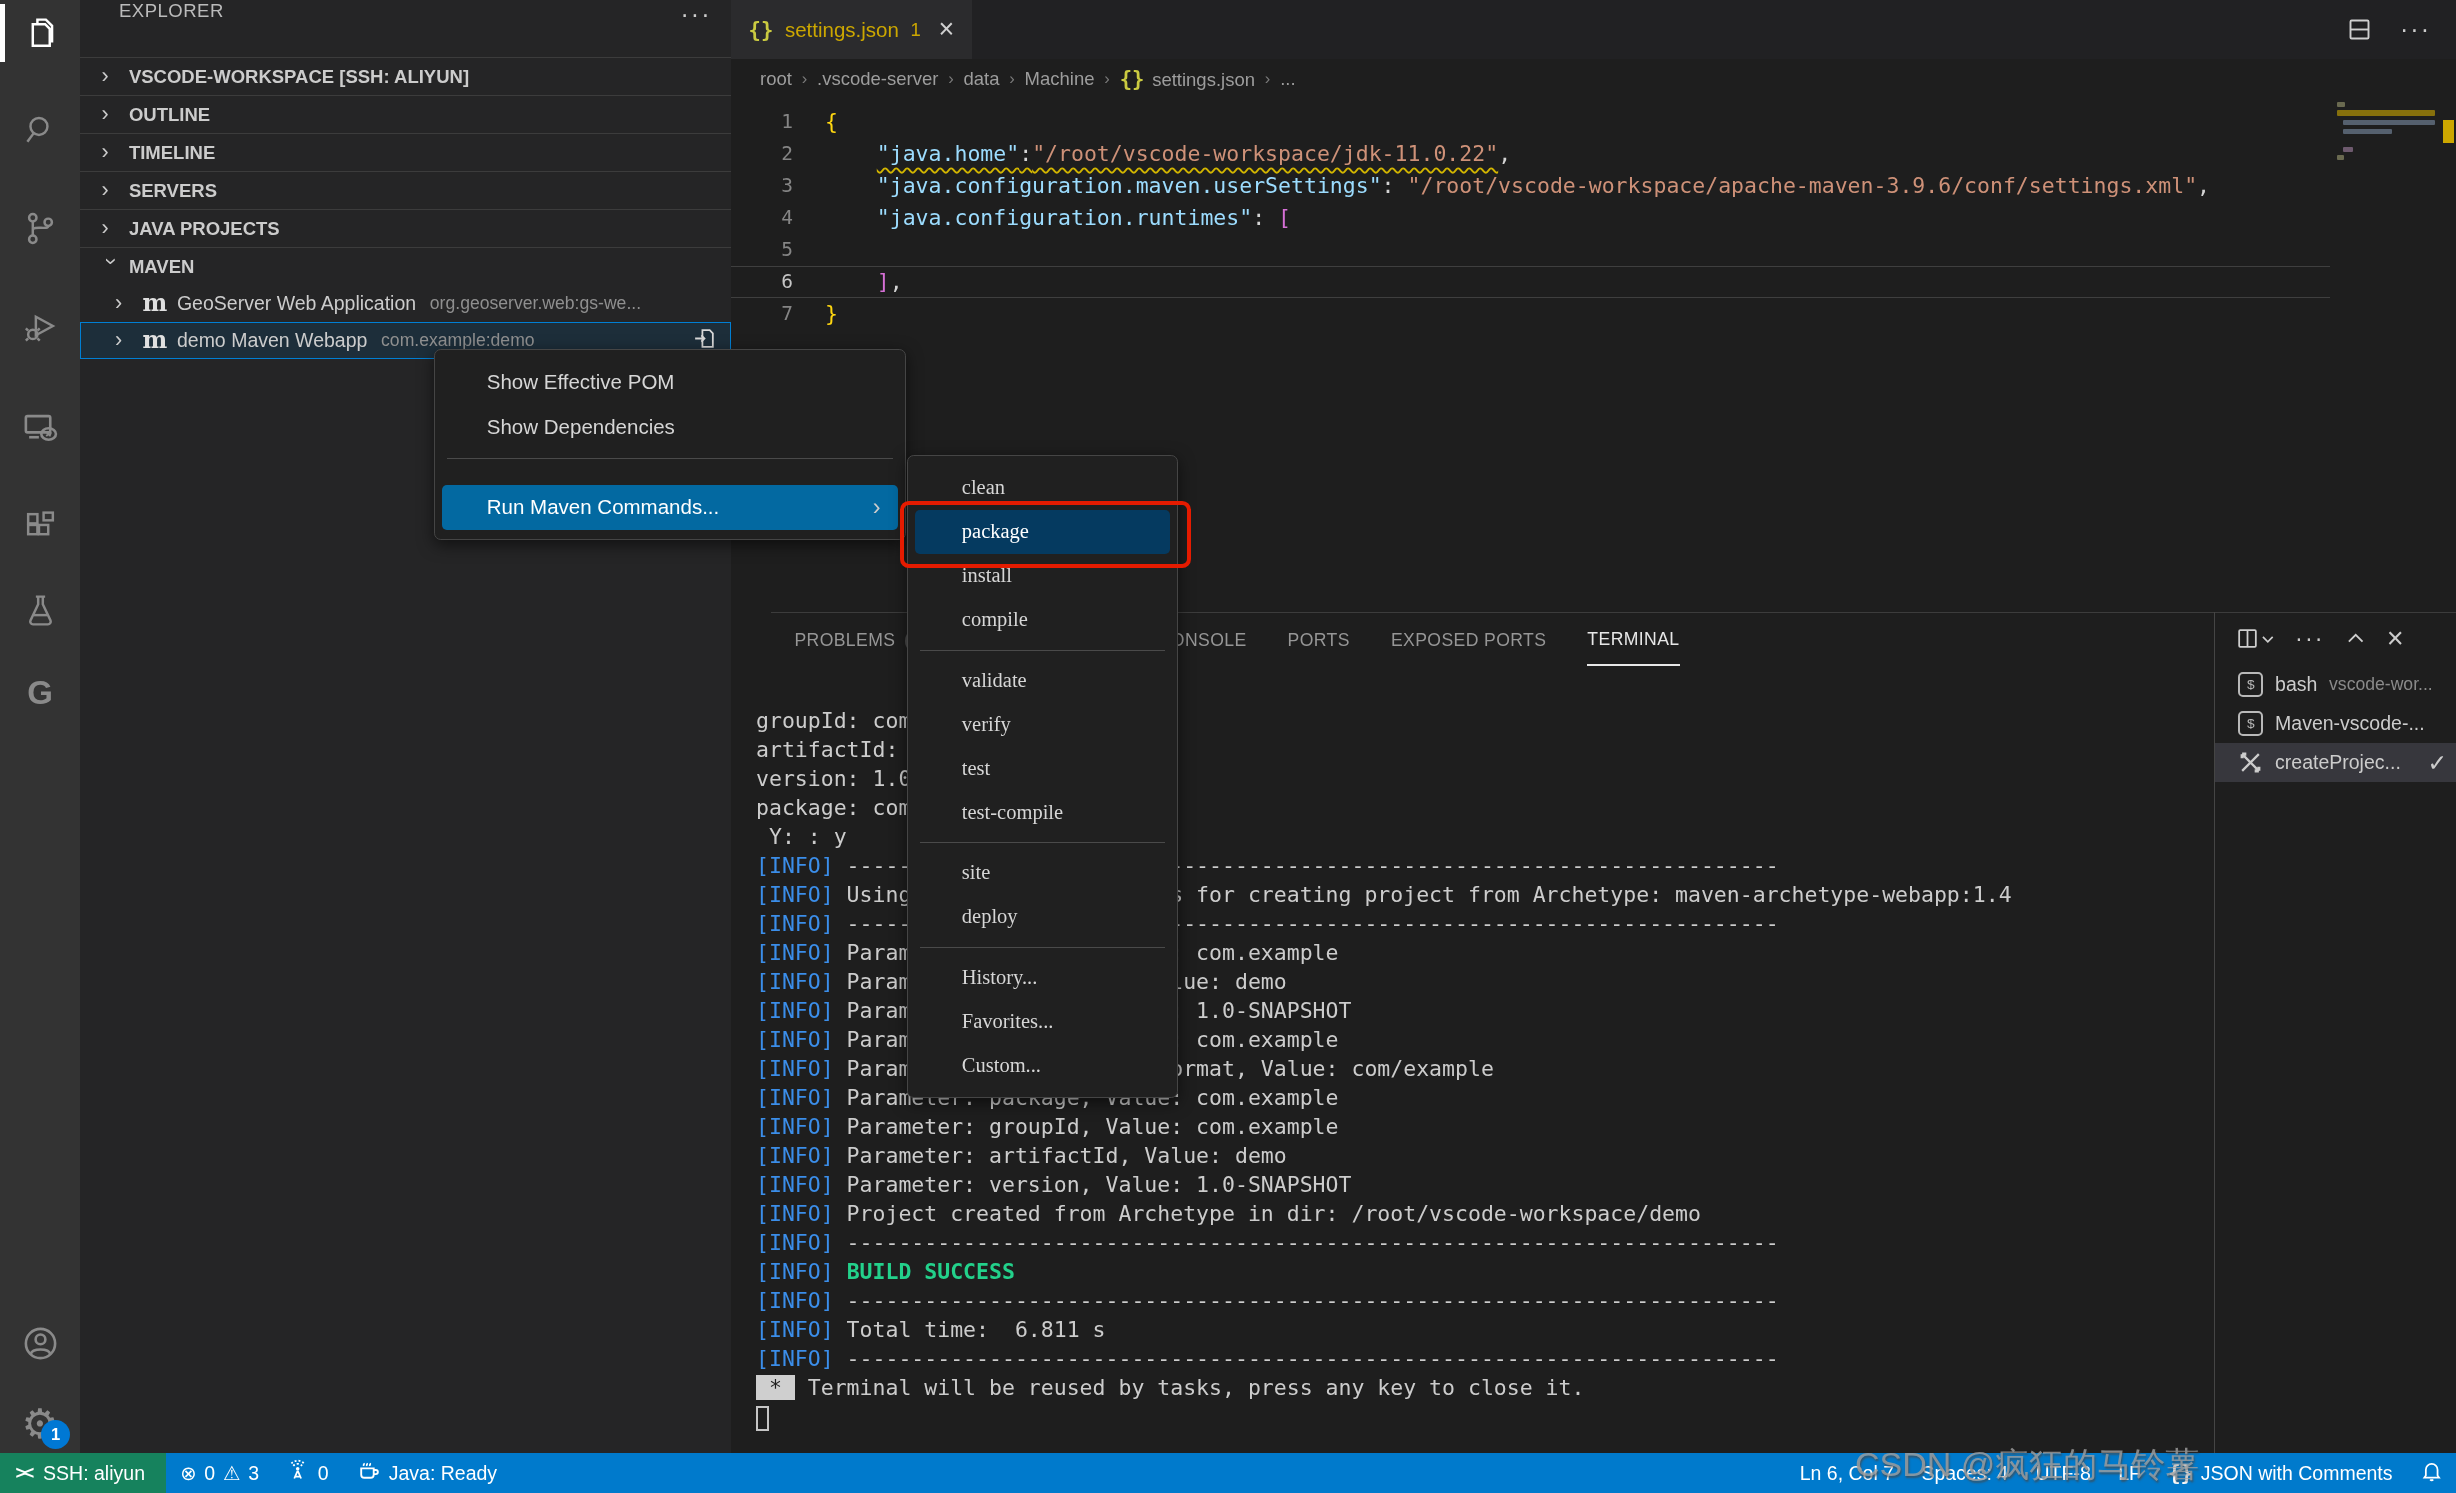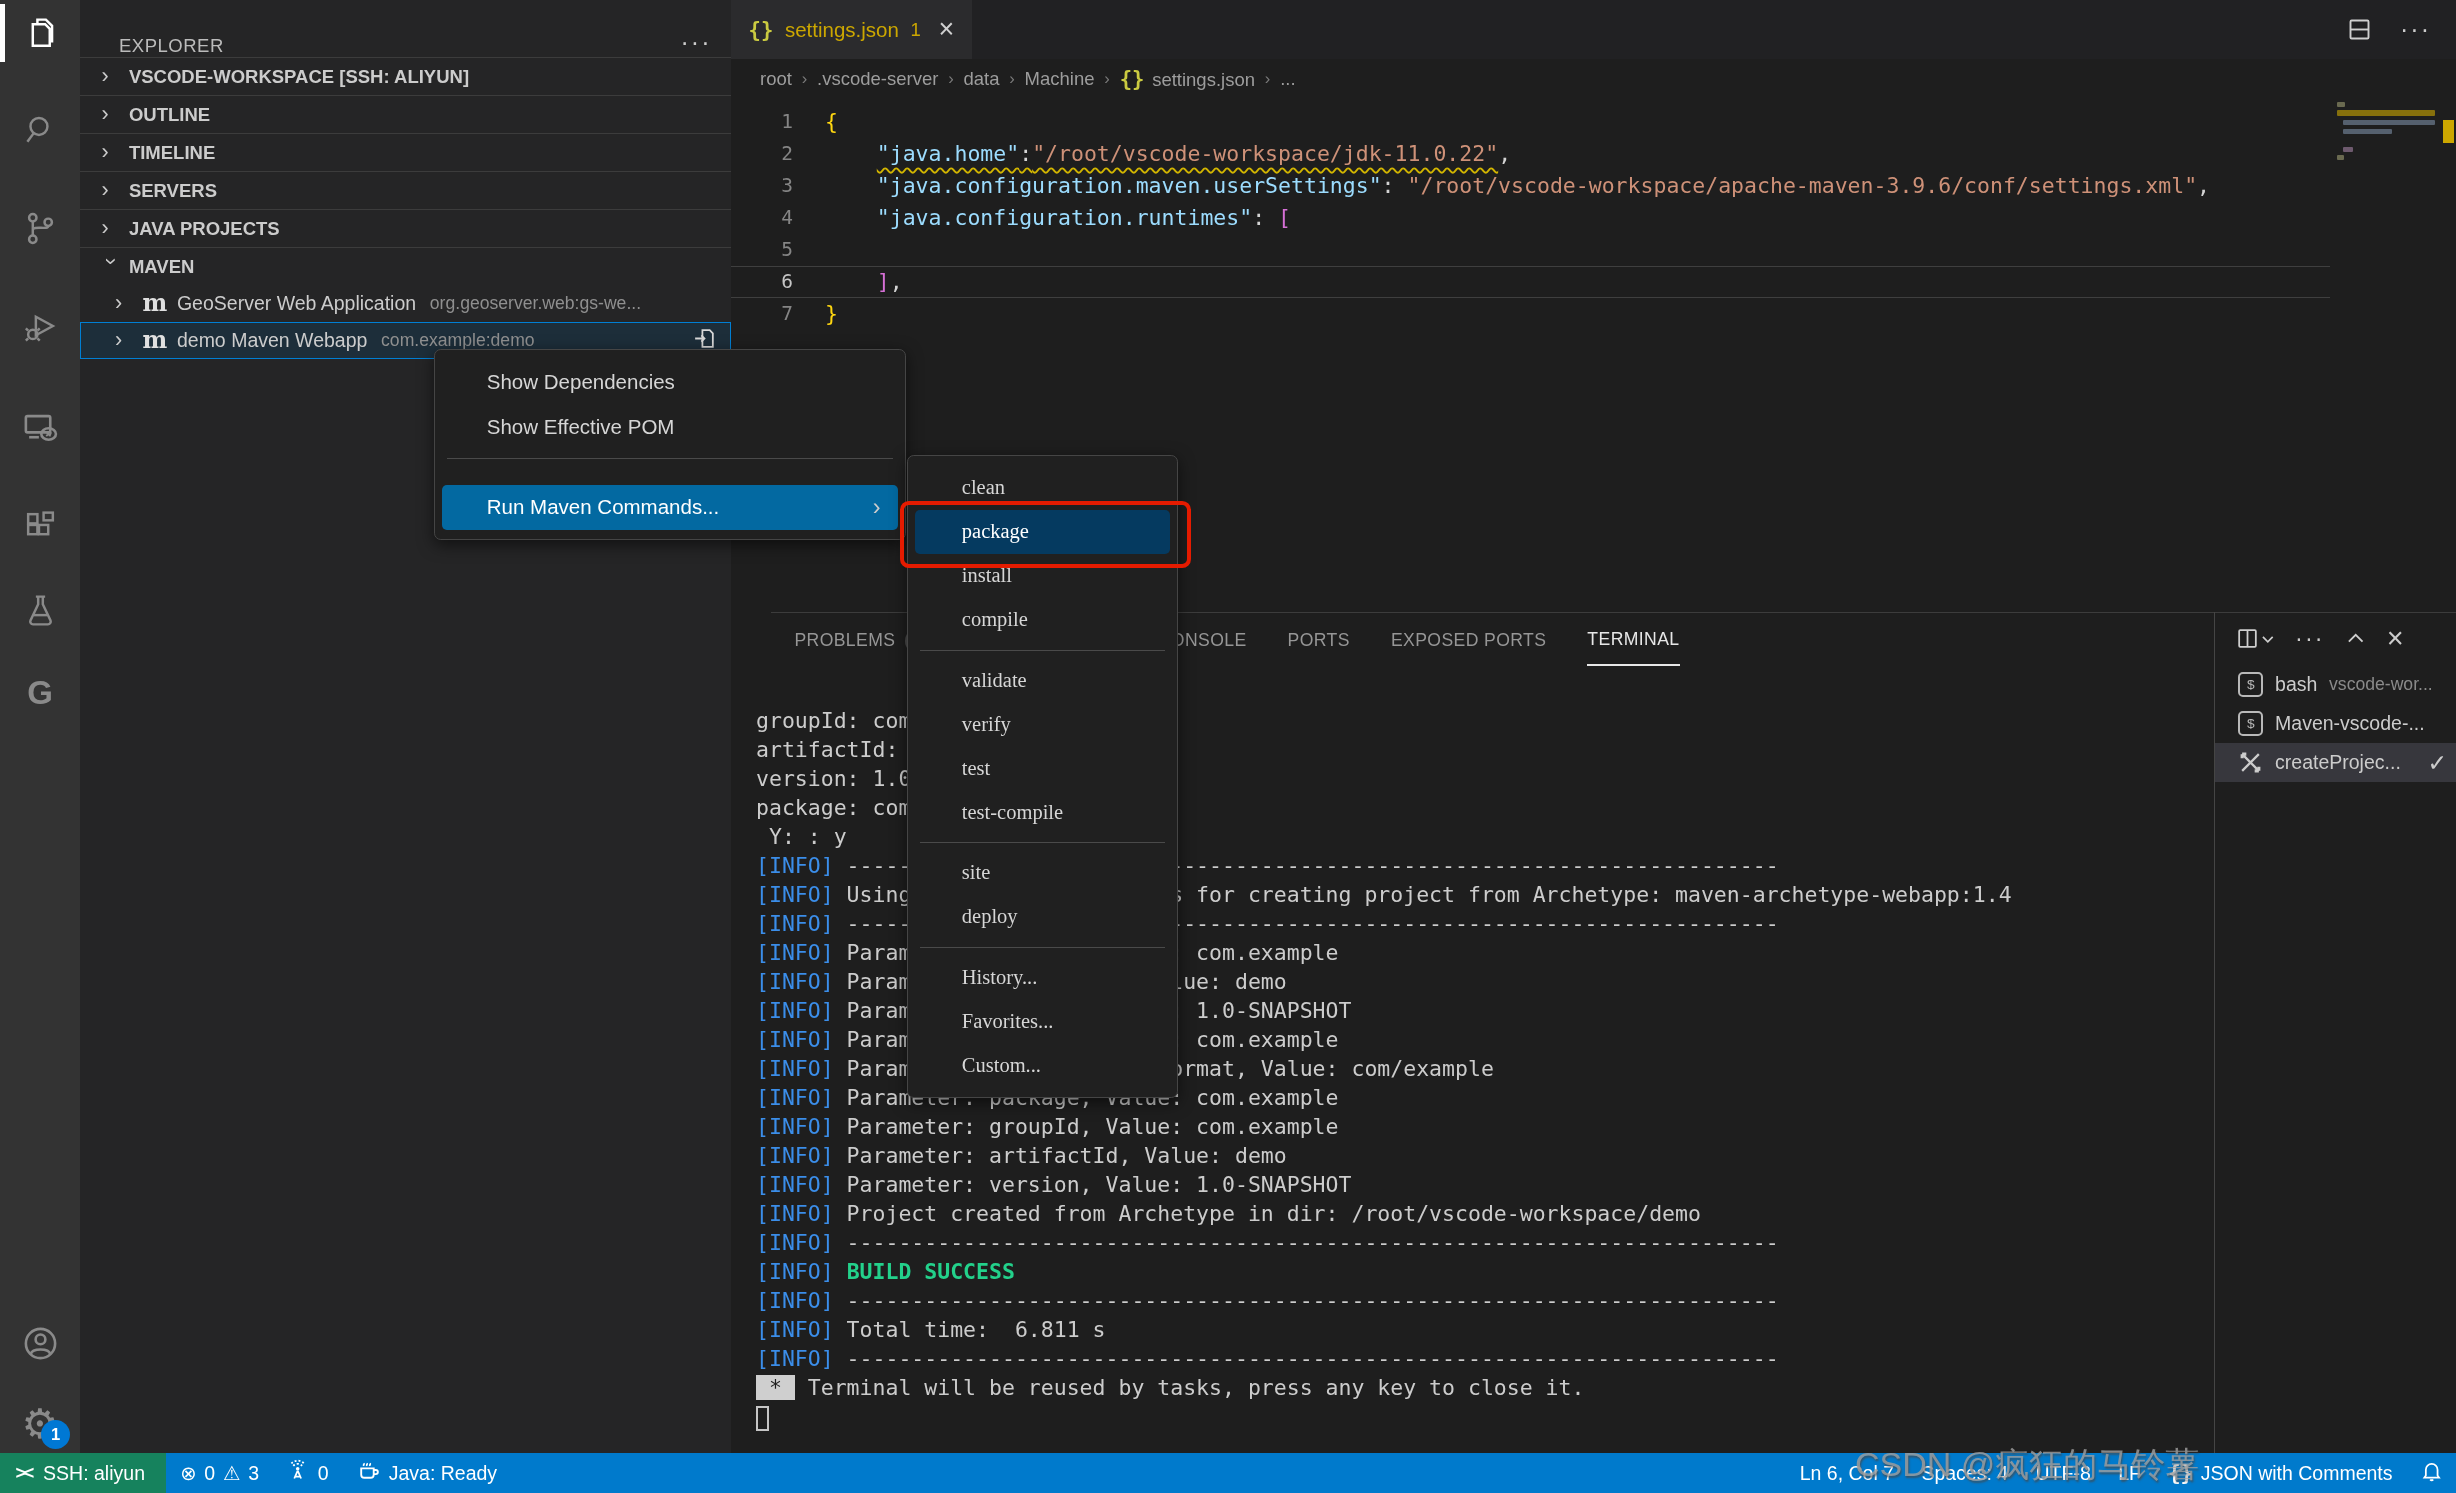--- a/index.html
+++ b/index.html
@@ -9,21 +9,21 @@
   .activity-bar{position:absolute;left:0;top:0;width:80px;height:1453px;background:#333333;}
   .ab-item{position:absolute;left:0;width:80px;height:62px;display:flex;align-items:center;justify-content:center;color:#888;}
   .ab-item svg{stroke:#8a8a8a;fill:none;stroke-width:1.6;}
   .ab-item.active svg{stroke:#ffffff;}
   .ab-item.active::before{content:"";position:absolute;left:0;top:2px;bottom:2px;width:4.9px;background:#ffffff;}
   .ab-glyph{font-size:33px;color:#8a8a8a;font-weight:700;line-height:1;}
   .ab-badge{position:absolute;right:9.8px;bottom:5.9px;width:29px;height:29px;border-radius:50%;background:#0078d4;
             color:#fff;font-size:16.6px;font-weight:700;display:flex;align-items:center;justify-content:center;}
   
   .sidebar{position:absolute;left:80px;top:0;width:651px;height:1453px;background:#252526;}
-  .sidebar-header{height:57px;display:flex;align-items:flex-end;padding:0 19.5px 0 39px;font-size:18.5px;color:#bbbbbb;letter-spacing:0.5px;}
+  .sidebar-header{height:57px;display:flex;align-items:flex-start;padding:0 19.5px 0 39px;font-size:18.5px;color:#bbbbbb;letter-spacing:0.5px;}
   .sidebar-header .dots{margin-left:auto;font-size:25px;color:#cccccc;letter-spacing:2px;}
   .section-row{height:37px;border-top:1px solid #3c3c3c;display:flex;align-items:center;padding-left:21.5px;
                font-weight:700;font-size:18.5px;color:#cccccc;gap:9.8px;}
   .chev{font-size:21.5px;font-weight:400;color:#cccccc;display:inline-block;transform:none;width:17.6px;}
   .chev.exp{transform:rotate(90deg);}
   .maven-row{height:37px;display:flex;align-items:center;padding-left:35px;font-size:19.5px;color:#cccccc;gap:9.8px;position:relative;}
   .maven-row .m-ico{font-family:"DejaVu Serif",serif;font-weight:700;font-style:normal;font-size:23.4px;color:#e0e0e0;line-height:1;}
   .maven-row .desc{color:#8f8f8f;font-size:17.6px;margin-left:3.9px;white-space:nowrap;overflow:hidden;}
   .maven-row.selected{background:rgba(9,71,113,.28);outline:1.5px solid #007fd4;outline-offset:-1.5px;}
   .row-action{margin-left:auto;margin-right:13.7px;}
@@ -468,24 +468,24 @@
               <path d="M6 17 V11 A6 6 0 0 1 18 11 V17 L19.5 19 H4.5 Z"></path>
               <path d="M10.5 21 A1.8 1.8 0 0 0 13.5 21"></path>
             </svg>
         </span>
       </div>
     </div>
   </div>
 
   <div class="menu context-menu" id="context-menu">
       <div class="menu-item">
+        <span>Show Effective POM</span>
+      </div>
+      <div class="menu-item">
         <span>Show Dependencies</span>
-      </div>
-      <div class="menu-item">
-        <span>Show Effective POM</span>
       </div>
       <div class="menu-sep"></div>
       <div class="menu-item mi-hl-run">
         <span>Run Maven Commands...</span>
         <span class="sub-arrow">›</span>
       </div>
     </div>
 
   <div class="menu submenu" id="submenu">
       <div class="menu-item">

